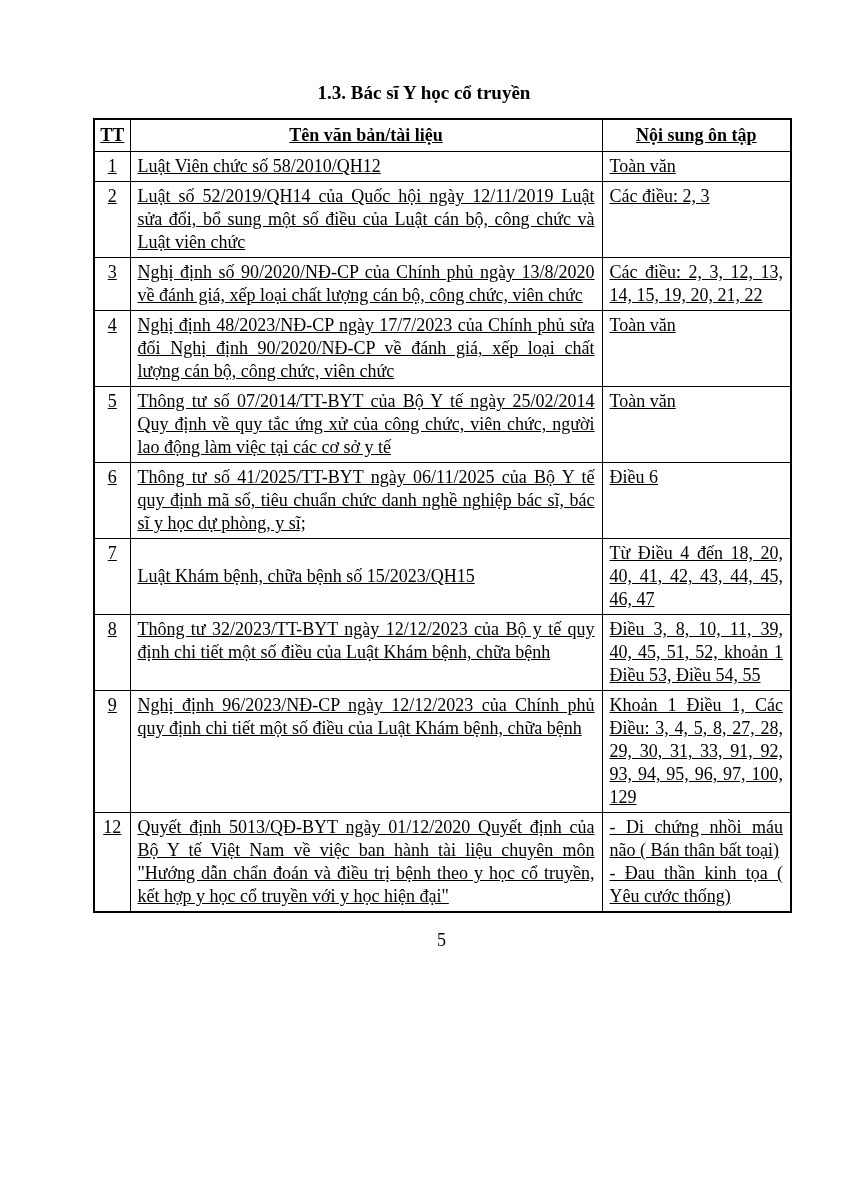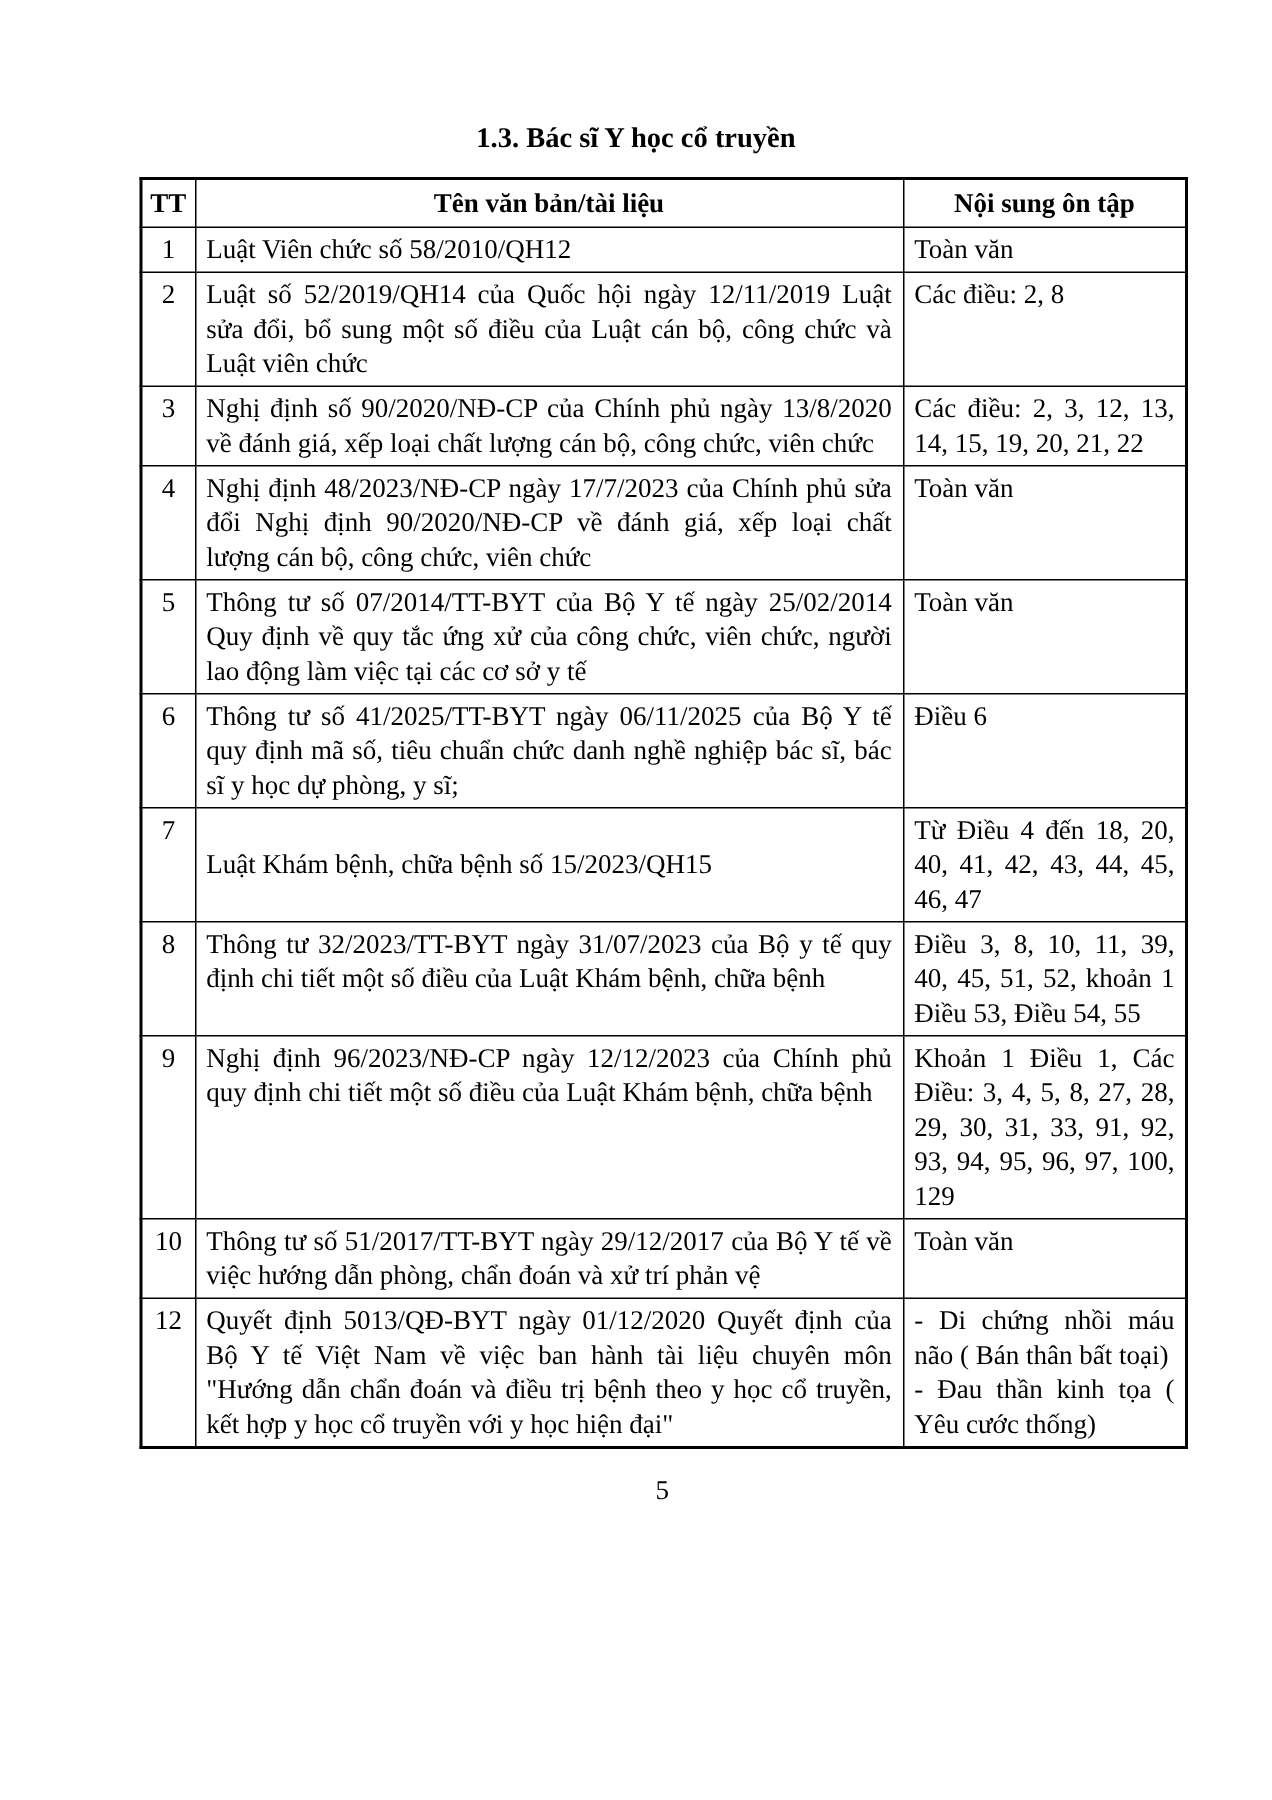--- a/index.html
+++ b/index.html
@@ -25,20 +25,21 @@
   }
   table.doc-table {
     margin-left: 93px;
     margin-top: 12px;
     width: 697px;
     border-collapse: collapse;
     table-layout: fixed;
     border: 2px solid #000;
     font-size: 18px;
     line-height: 23px;
+    text-decoration: underline;
   }
   .doc-table th, .doc-table td {
     border: 1px solid #000;
     vertical-align: top;
     padding: 3px 7px;
   }
   .doc-table th {
     font-weight: bold;
     text-align: center;
     padding: 4px 2px;
@@ -86,21 +87,21 @@
     </thead>
     <tbody>
       <tr>
         <td class="tt">1</td>
         <td class="doc">Luật Viên chức số 58/2010/QH12</td>
         <td class="note">Toàn văn</td>
       </tr>
       <tr>
         <td class="tt">2</td>
         <td class="doc">Luật số 52/2019/QH14 của Quốc hội ngày 12/11/2019 Luật sửa đổi, bổ sung một số điều của Luật cán bộ, công chức và Luật viên chức</td>
-        <td class="note">Các điều: 2, 8</td>
+        <td class="note">Các điều: 2, 3</td>
       </tr>
       <tr>
         <td class="tt">3</td>
         <td class="doc">Nghị định số 90/2020/NĐ-CP của Chính phủ ngày 13/8/2020 về đánh giá, xếp loại chất lượng cán bộ, công chức, viên chức</td>
         <td class="note">Các điều: 2, 3, 12, 13, 14, 15, 19, 20, 21, 22</td>
       </tr>
       <tr>
         <td class="tt">4</td>
         <td class="doc">Nghị định 48/2023/NĐ-CP ngày 17/7/2023 của Chính phủ sửa đổi Nghị định 90/2020/NĐ-CP về đánh giá, xếp loại chất lượng cán bộ, công chức, viên chức</td>
         <td class="note">Toàn văn</td>
@@ -115,32 +116,27 @@
         <td class="doc">Thông tư số 41/2025/TT-BYT ngày 06/11/2025 của Bộ Y tế quy định mã số, tiêu chuẩn chức danh nghề nghiệp bác sĩ, bác sĩ y học dự phòng, y sĩ;</td>
         <td class="note">Điều 6</td>
       </tr>
       <tr>
         <td class="tt">7</td>
         <td class="doc doc-mid">Luật Khám bệnh, chữa bệnh số 15/2023/QH15</td>
         <td class="note">Từ Điều 4 đến 18, 20, 40, 41, 42, 43, 44, 45, 46, 47</td>
       </tr>
       <tr>
         <td class="tt">8</td>
-        <td class="doc">Thông tư 32/2023/TT-BYT ngày 31/07/2023 của Bộ y tế quy định chi tiết một số điều của Luật Khám bệnh, chữa bệnh</td>
+        <td class="doc">Thông tư 32/2023/TT-BYT ngày 12/12/2023 của Bộ y tế quy định chi tiết một số điều của Luật Khám bệnh, chữa bệnh</td>
         <td class="note">Điều 3, 8, 10, 11, 39, 40, 45, 51, 52, khoản 1 Điều 53, Điều 54, 55</td>
       </tr>
       <tr>
         <td class="tt">9</td>
         <td class="doc">Nghị định 96/2023/NĐ-CP ngày 12/12/2023 của Chính phủ quy định chi tiết một số điều của Luật Khám bệnh, chữa bệnh</td>
         <td class="note">Khoản 1 Điều 1, Các Điều: 3, 4, 5, 8, 27, 28, 29, 30, 31, 33, 91, 92, 93, 94, 95, 96, 97, 100, 129</td>
-      </tr>
-      <tr>
-        <td class="tt">10</td>
-        <td class="doc">Thông tư số 51/2017/TT-BYT ngày 29/12/2017 của Bộ Y tế về việc hướng dẫn phòng, chẩn đoán và xử trí phản vệ</td>
-        <td class="note">Toàn văn</td>
       </tr>
       <tr>
         <td class="tt">12</td>
         <td class="doc">Quyết định 5013/QĐ-BYT ngày 01/12/2020 Quyết định của Bộ Y tế Việt Nam về việc ban hành tài liệu chuyên môn "Hướng dẫn chẩn đoán và điều trị bệnh theo y học cổ truyền, kết hợp y học cổ truyền với y học hiện đại"</td>
         <td class="note">
           <div class="note-line">- Di chứng nhồi máu não ( Bán thân bất toại)</div>
           <div class="note-line">- Đau thần kinh tọa ( Yêu cước thống)</div>
         </td>
       </tr>
     </tbody>

